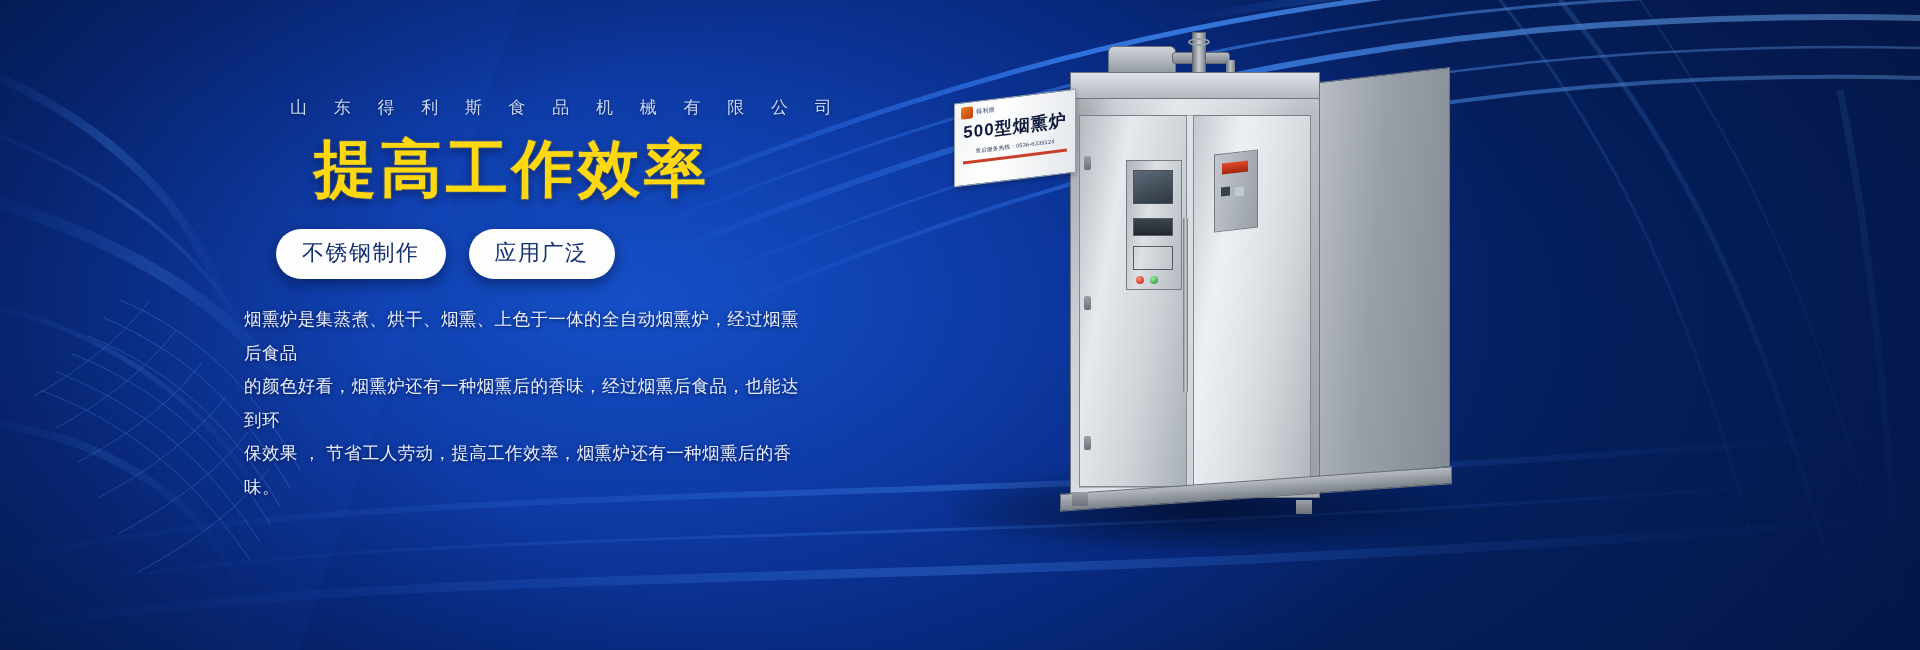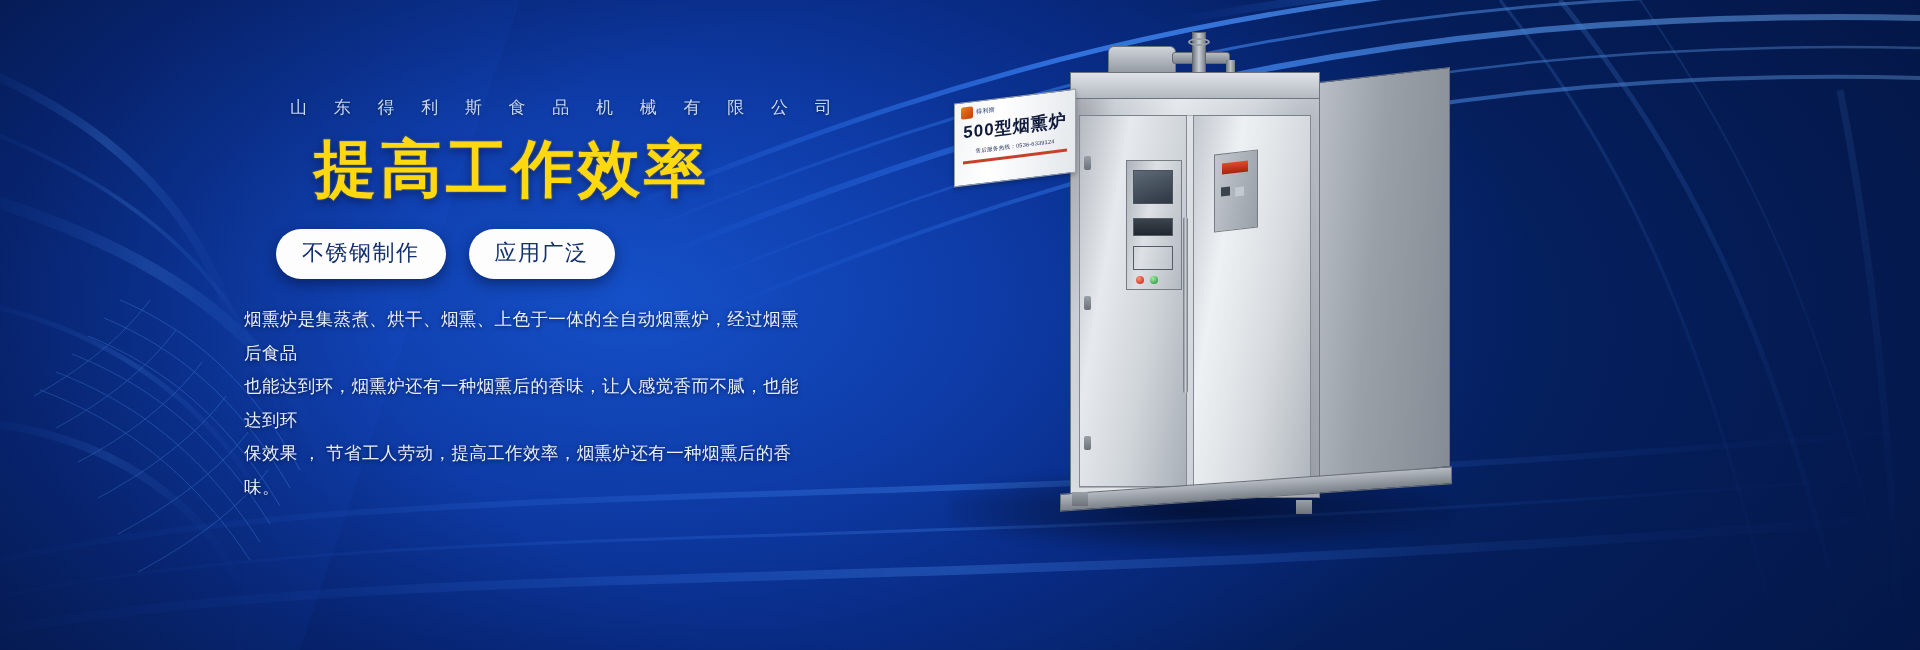--- a/index.html
+++ b/index.html
@@ -340,21 +340,21 @@
 
     <div class="main-title">提高工作效率</div>
 
     <div class="pills">
       <div class="pill">不锈钢制作</div>
       <div class="pill">应用广泛</div>
     </div>
 
     <div class="desc">
       <div>烟熏炉是集蒸煮、烘干、烟熏、上色于一体的全自动烟熏炉，经过烟熏后食品</div>
-      <div>也能达到环，烟熏炉还有一种烟熏后的香味，让人感觉香而不腻，也能达到环</div>
+      <div>的颜色好看，烟熏炉还有一种烟熏后的香味，经过烟熏后食品，也能达到环</div>
       <div>保效果 ， 节省工人劳动，提高工作效率，烟熏炉还有一种烟熏后的香味。</div>
     </div>
   </div>
 
   <div class="machine">
     <div class="floor-shadow"></div>
 
     <div class="roof-duct"></div>
     <div class="roof-valve"></div>
     <div class="roof-stack"></div>

